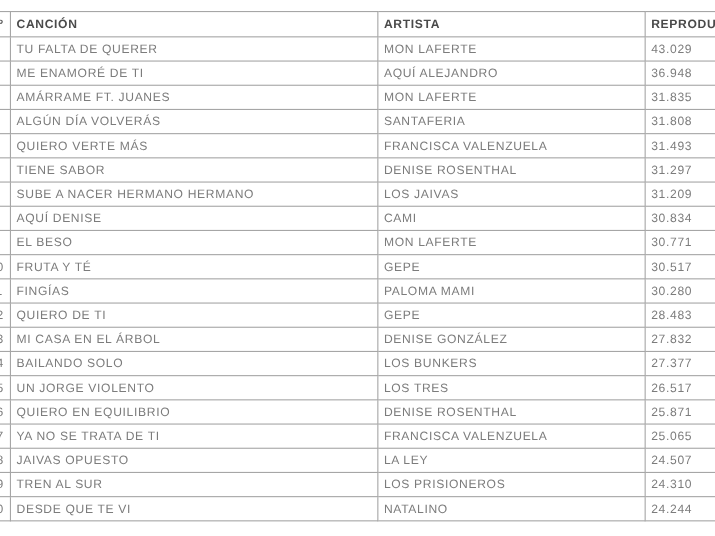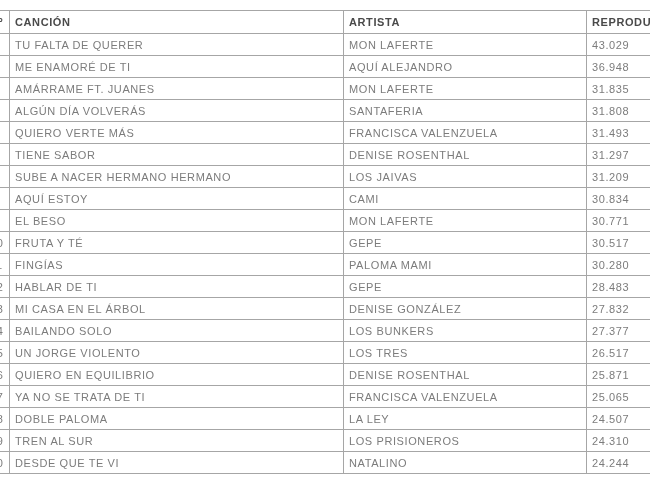--- a/index.html
+++ b/index.html
@@ -111,21 +111,21 @@
     <td class="plays-cell">31.297</td>
   </tr>
         <tr>
     <td class="rank-cell">7</td>
     <td class="song-cell">SUBE A NACER HERMANO HERMANO</td>
     <td class="artist-cell">LOS JAIVAS</td>
     <td class="plays-cell">31.209</td>
   </tr>
         <tr>
     <td class="rank-cell">8</td>
-    <td class="song-cell">AQUÍ ESTOY</td>
+    <td class="song-cell">AQUÍ DENISE</td>
     <td class="artist-cell">CAMI</td>
     <td class="plays-cell">30.834</td>
   </tr>
         <tr>
     <td class="rank-cell">9</td>
     <td class="song-cell">EL BESO</td>
     <td class="artist-cell">MON LAFERTE</td>
     <td class="plays-cell">30.771</td>
   </tr>
         <tr>
@@ -135,21 +135,21 @@
     <td class="plays-cell">30.517</td>
   </tr>
         <tr>
     <td class="rank-cell">11</td>
     <td class="song-cell">FINGÍAS</td>
     <td class="artist-cell">PALOMA MAMI</td>
     <td class="plays-cell">30.280</td>
   </tr>
         <tr>
     <td class="rank-cell">12</td>
-    <td class="song-cell">HABLAR DE TI</td>
+    <td class="song-cell">QUIERO DE TI</td>
     <td class="artist-cell">GEPE</td>
     <td class="plays-cell">28.483</td>
   </tr>
         <tr>
     <td class="rank-cell">13</td>
     <td class="song-cell">MI CASA EN EL ÁRBOL</td>
     <td class="artist-cell">DENISE GONZÁLEZ</td>
     <td class="plays-cell">27.832</td>
   </tr>
         <tr>
@@ -171,21 +171,21 @@
     <td class="plays-cell">25.871</td>
   </tr>
         <tr>
     <td class="rank-cell">17</td>
     <td class="song-cell">YA NO SE TRATA DE TI</td>
     <td class="artist-cell">FRANCISCA VALENZUELA</td>
     <td class="plays-cell">25.065</td>
   </tr>
         <tr>
     <td class="rank-cell">18</td>
-    <td class="song-cell">DOBLE PALOMA</td>
+    <td class="song-cell">JAIVAS OPUESTO</td>
     <td class="artist-cell">LA LEY</td>
     <td class="plays-cell">24.507</td>
   </tr>
         <tr>
     <td class="rank-cell">19</td>
     <td class="song-cell">TREN AL SUR</td>
     <td class="artist-cell">LOS PRISIONEROS</td>
     <td class="plays-cell">24.310</td>
   </tr>
         <tr>

